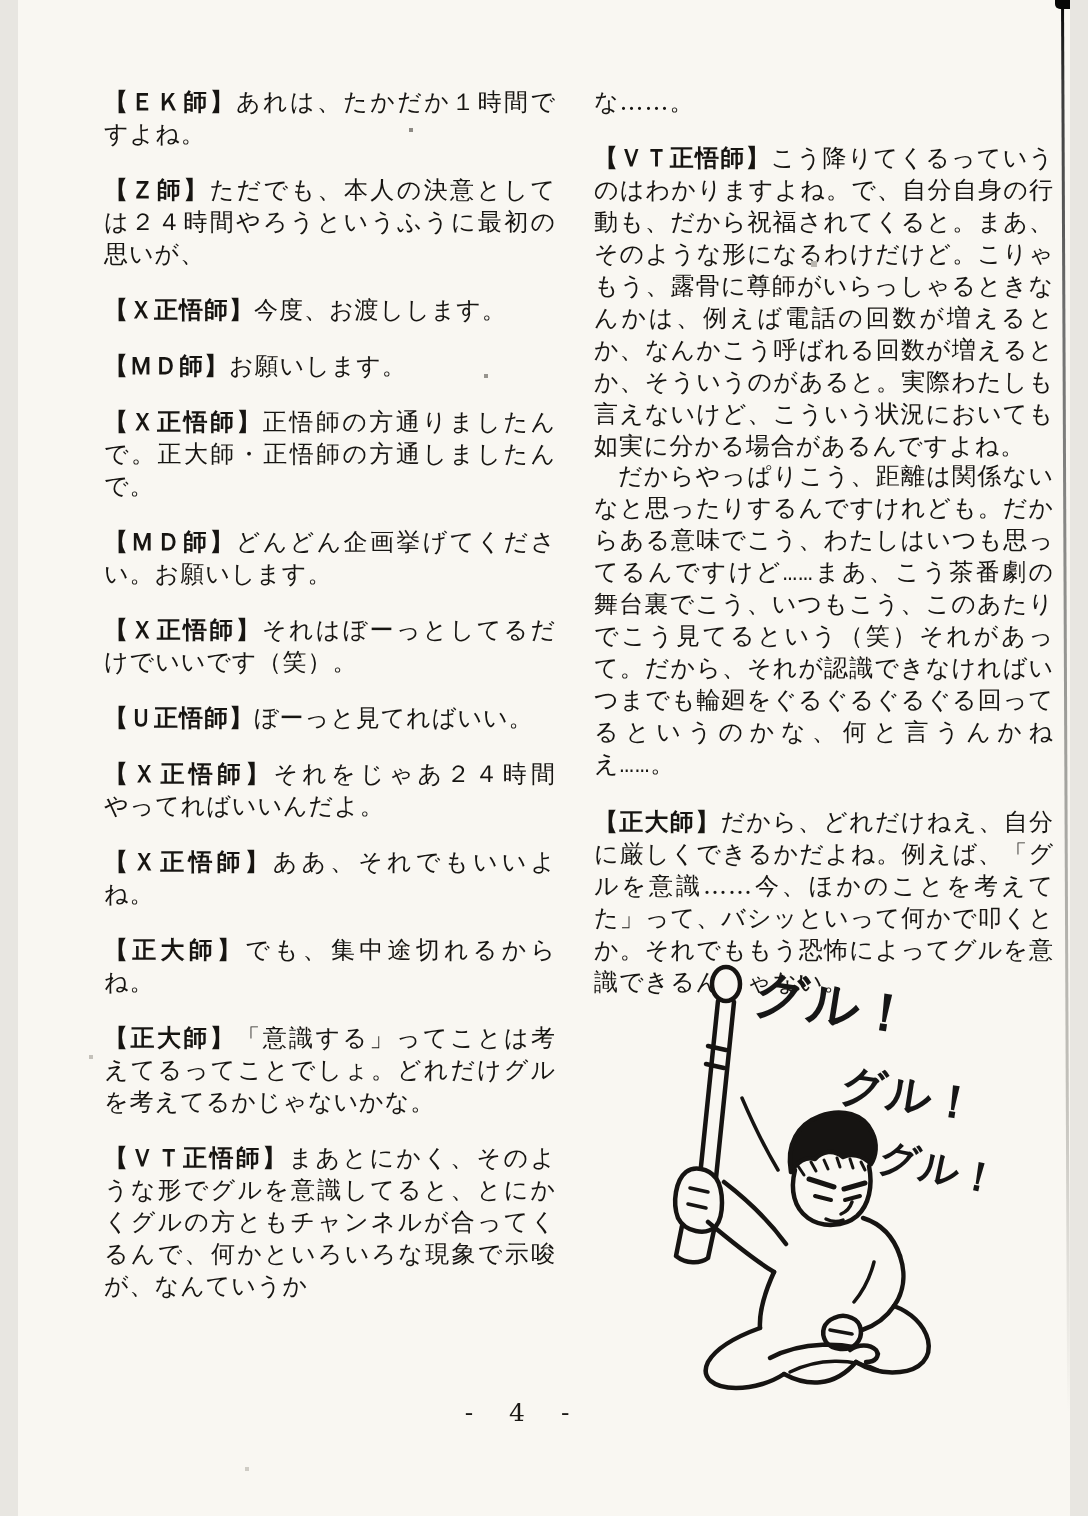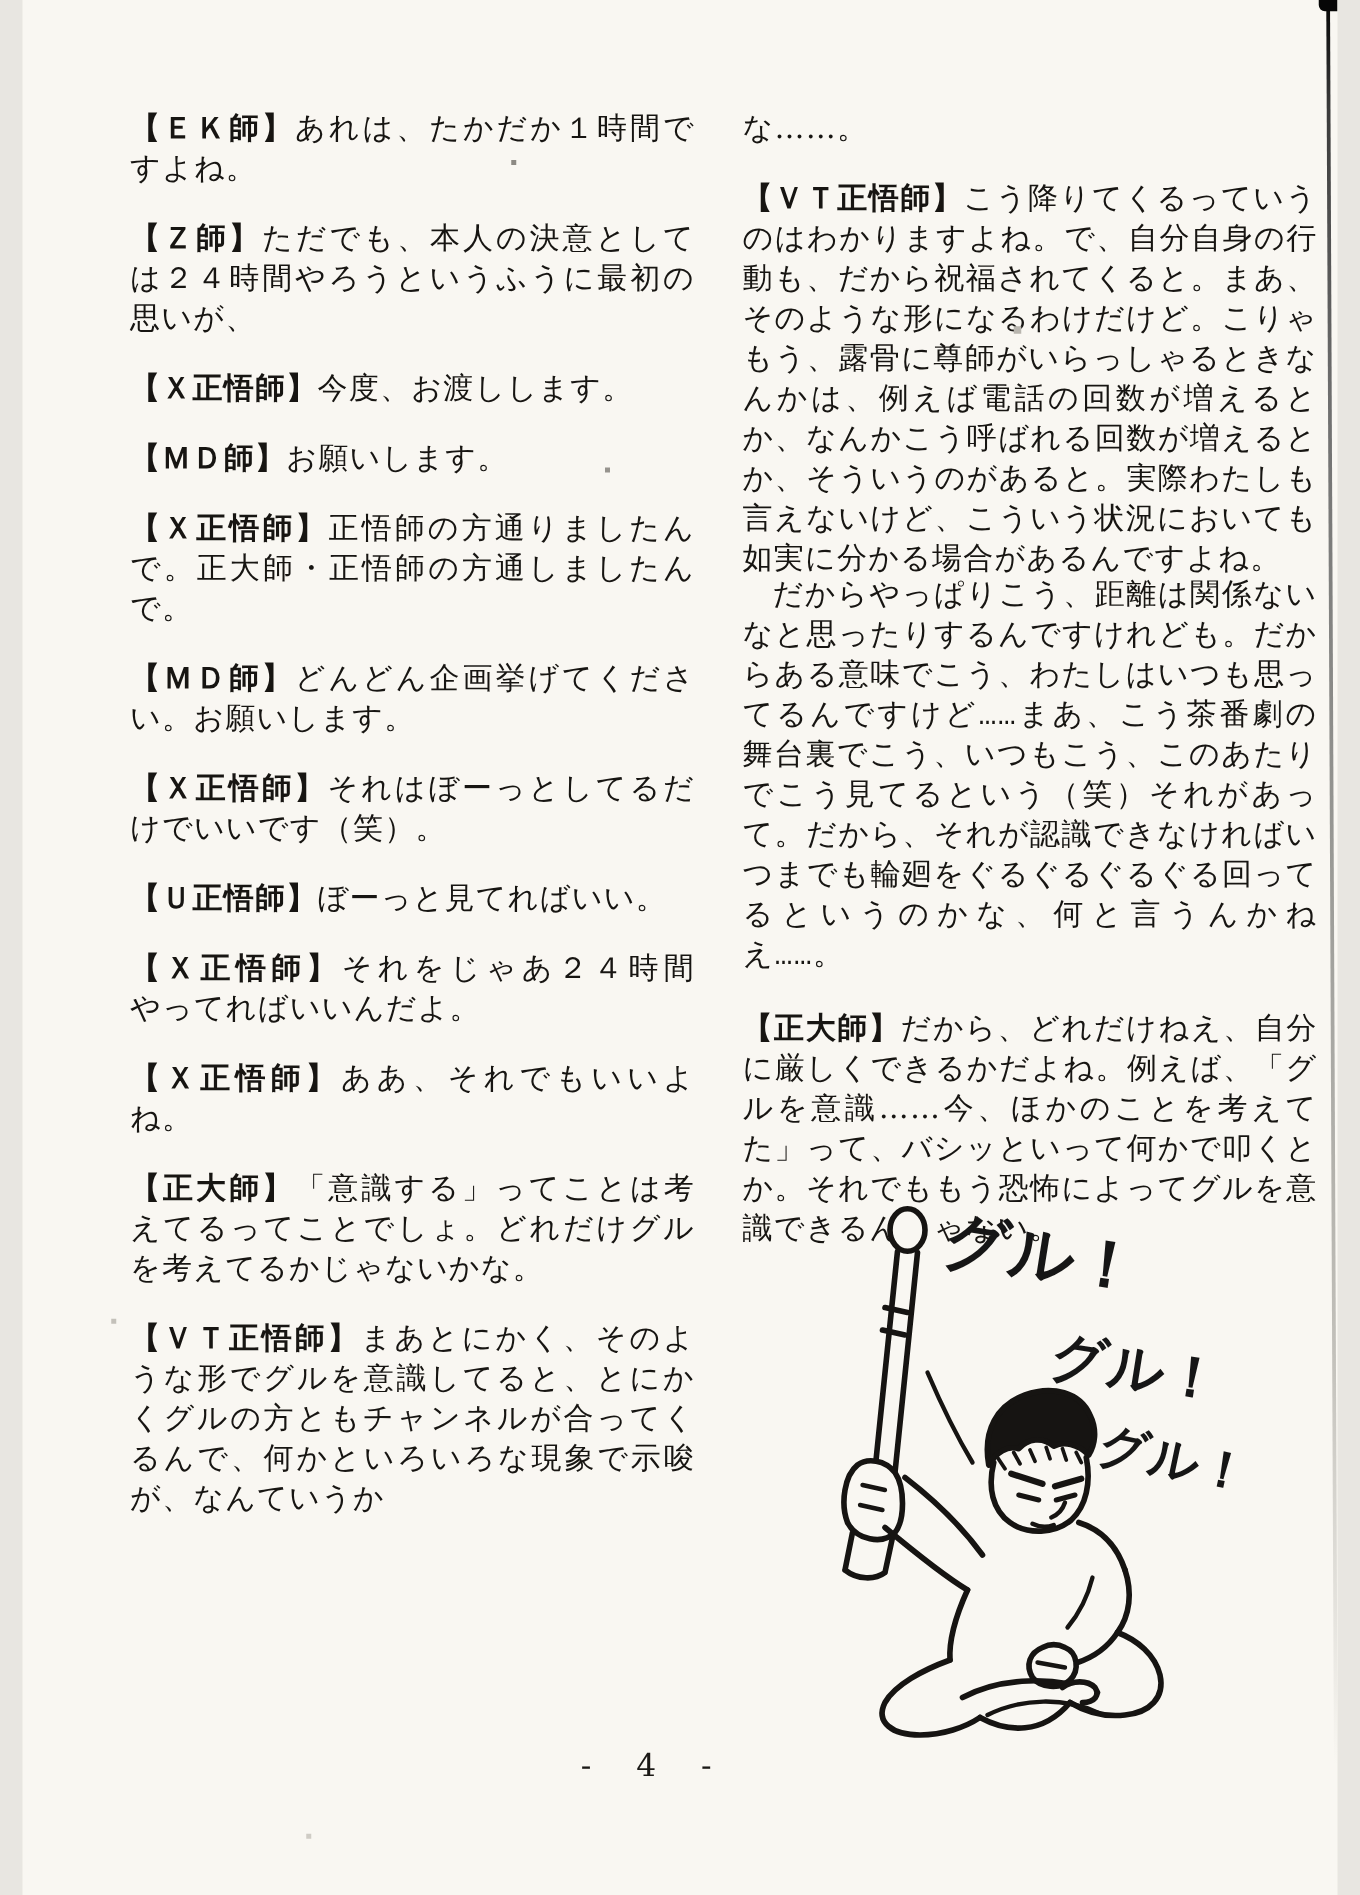--- a/index.html
+++ b/index.html
@@ -92,20 +92,23 @@
       <div class="entry">
         <p><span class="speaker">【Ｕ正悟師】</span>ぼーっと見てればいい。</p>
       </div>
       <div class="entry">
         <p><span class="speaker">【Ｘ正悟師】</span>それをじゃあ２４時間やってればいいんだよ。</p>
       </div>
       <div class="entry">
         <p><span class="speaker">【Ｘ正悟師】</span>ああ、それでもいいよね。</p>
       </div>
       <div class="entry">
+        <p><span class="speaker">【正大師】</span>でも、集中途切れるからね。</p>
+      </div>
+      <div class="entry">
         <p><span class="speaker">【正大師】</span>「意識する」ってことは考えてるってことでしょ。どれだけグルを考えてるかじゃないかな。</p>
       </div>
       <div class="entry">
         <p><span class="speaker">【ＶＴ正悟師】</span>まあとにかく、そのような形でグルを意識してると、とにかくグルの方ともチャンネルが合ってくるんで、何かといろいろな現象で示唆が、なんていうか</p>
       </div>
     </div>
   <div class="col col-right">
       <div class="entry">
         <p>な……。</p>
       </div>

